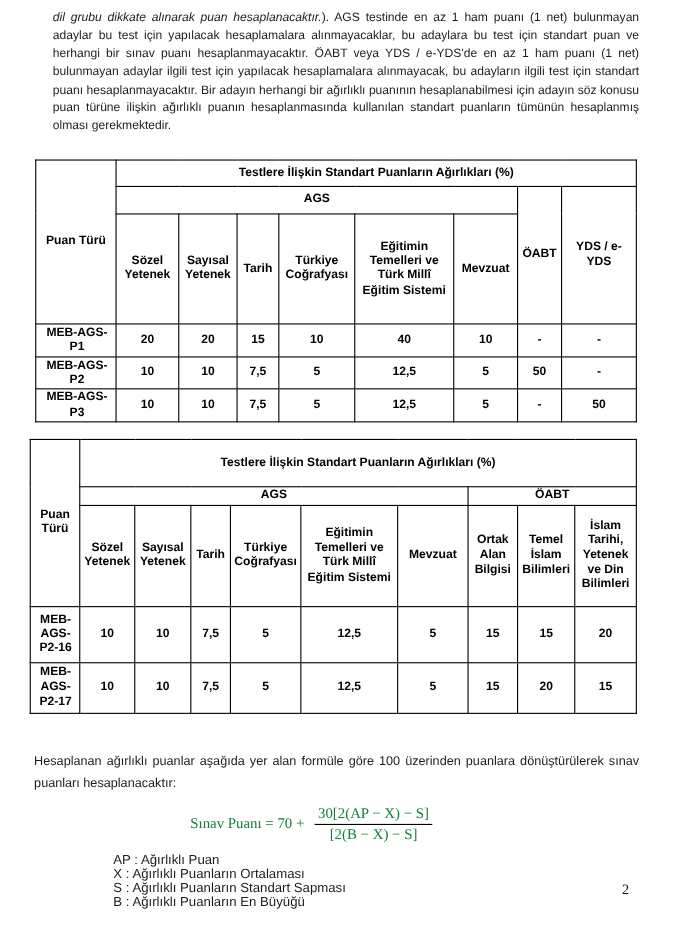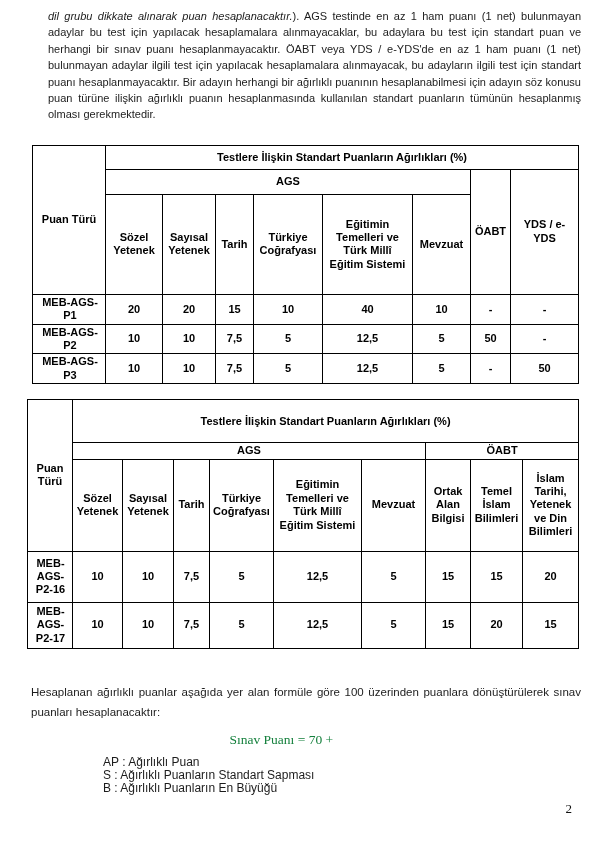--- a/index.html
+++ b/index.html
@@ -215,23 +215,28 @@
       <td>20</td>
       <td>15</td>
     </tr>
   </tbody>
     </table>
 
   <p class="calc-par">Hesaplanan ağırlıklı puanlar aşağıda yer alan formüle göre 100 üzerinden puanlara dönüştürülerek sınav puanları hesaplanacaktır:</p>
 
   <div class="formula">
     <span class="lhs">Sınav Puanı = 70 + </span>
+    <span class="frac">
+      <span class="num">30[2(AP − X) − S]</span>
+      <span class="den">[2(B − X) − S]</span>
+    </span>
   </div>
 
   <ul class="legend">
     <li>AP : Ağırlıklı Puan</li>
+    <li>X : Ağırlıklı Puanların Ortalaması</li>
     <li>S : Ağırlıklı Puanların Standart Sapması</li>
     <li>B : Ağırlıklı Puanların En Büyüğü</li>
   </ul>
 
   <div class="page-number">2</div>
 
 </div>
 
 </body></html>

